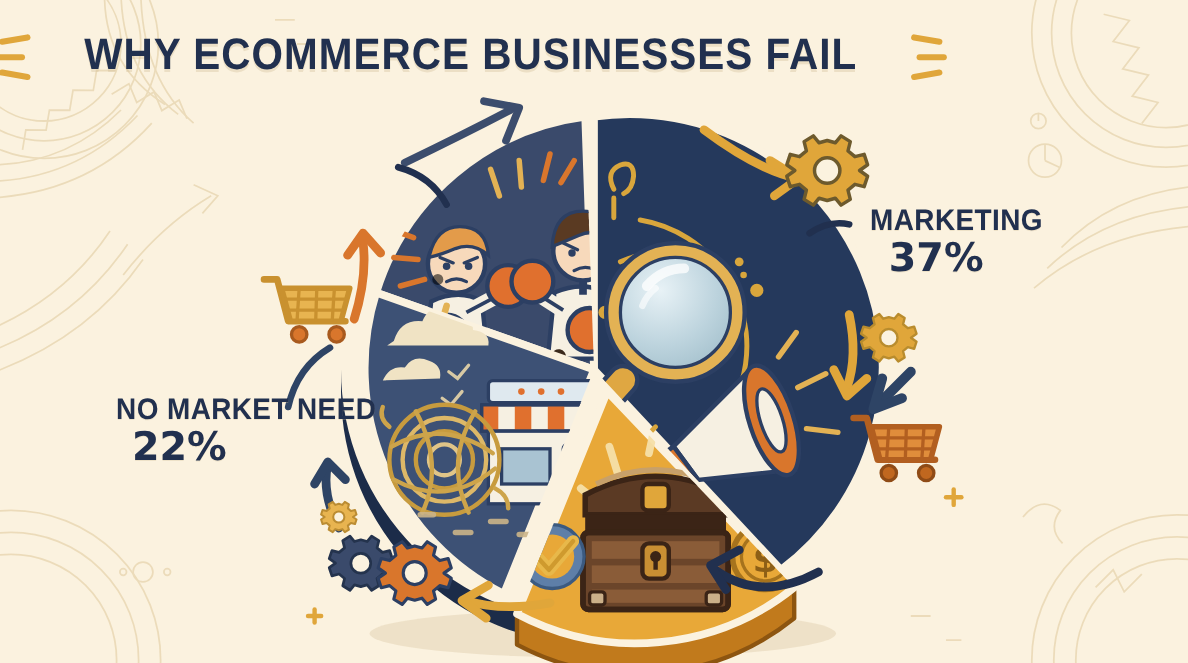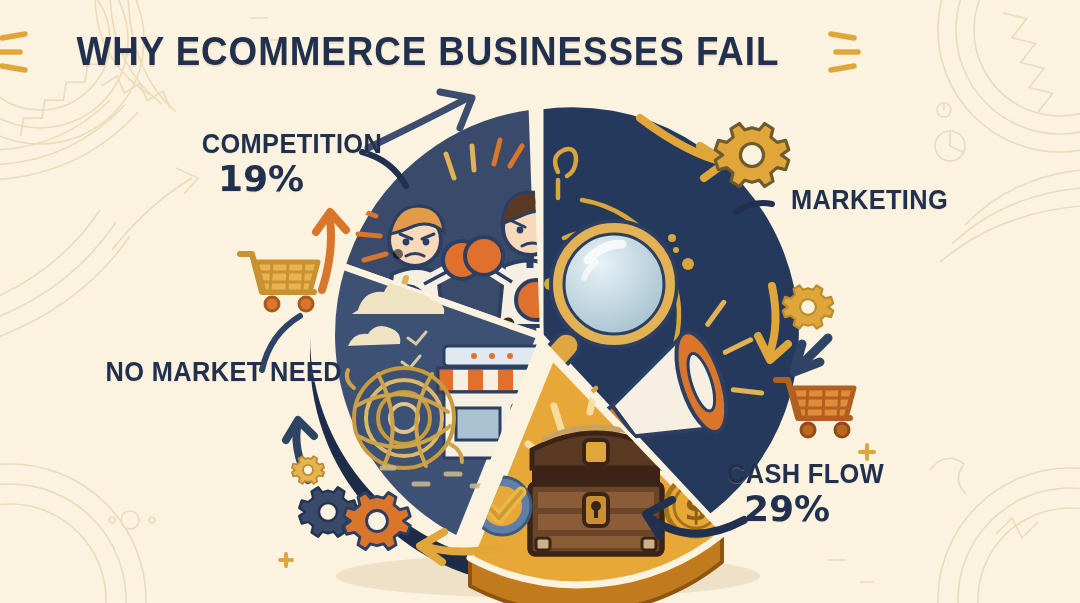--- a/index.html
+++ b/index.html
@@ -9,21 +9,21 @@
     font-family:"Liberation Sans",sans-serif;
     position:relative;
   }
   #stage{position:absolute;inset:0;width:1080px;height:603px;}
   .abs{position:absolute;}
   svg{display:block;overflow:visible;}
 
   
   .title-wrap{
     position:absolute;left:0;top:28px;width:856px;
-    display:flex;align-items:center;justify-content:center;gap:12px;
+    display:flex;align-items:flex-start;justify-content:center;gap:12px;
   }
   .title-text{
     font-family:"Liberation Sans Narrow","Liberation Sans",sans-serif;
     font-weight:700;
     font-size:40px;
     letter-spacing:1.0px;
     color:#21304f;
     text-transform:uppercase;
     transform:scaleX(0.92);
     text-shadow:0 2px 0 rgba(210,190,150,.35);
@@ -489,31 +489,25 @@
     </g>
 
     <g stroke="#e0a63a" stroke-width="4" stroke-linecap="round">
       <line x1="860" y1="452" x2="874" y2="452"></line>
         <line x1="867" y1="445" x2="867" y2="459"></line>
       <line x1="280" y1="560" x2="292" y2="560"></line>
         <line x1="286" y1="554" x2="286" y2="566"></line>
     </g>
   </svg>
 
-  <div class="callout c-left" style="left:196px;top:130px;">
-    <div class="cname">COMPETITION</div>
-    <div class="cpct c-ind">19%</div>
-  </div>
 
   <div class="callout c-right" style="left:762px;top:186px;margin-left:24px;">
     <div class="cname">MARKETING</div>
+    <div class="cpct c-ind">37%</div>
   </div>
 
   <div class="callout c-left" style="left:98px;top:358px;">
     <div class="cname">NO MARKET NEED</div>
+    <div class="cpct c-ind">22%</div>
   </div>
 
-  <div class="callout c-right" style="left:722px;top:460px;">
-    <div class="cname">CASH FLOW</div>
-    <div class="cpct c-ind">29%</div>
-  </div>
 
 </div>
 
 </body></html>

